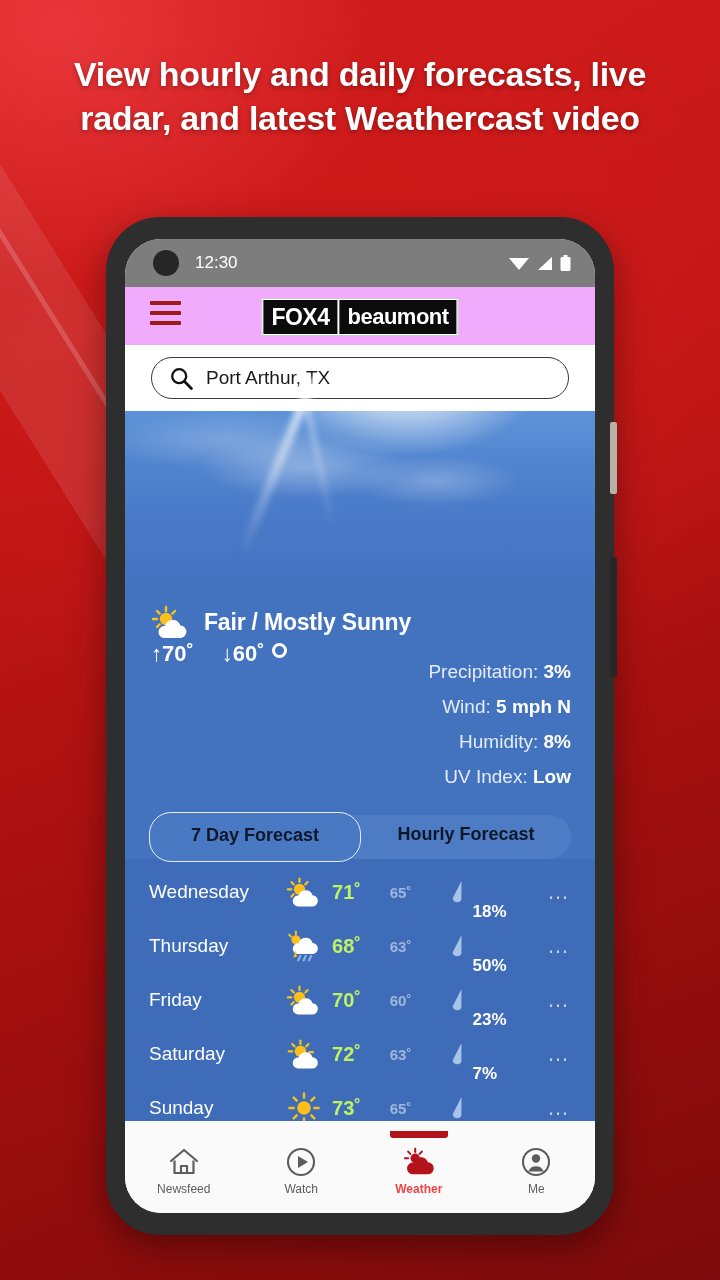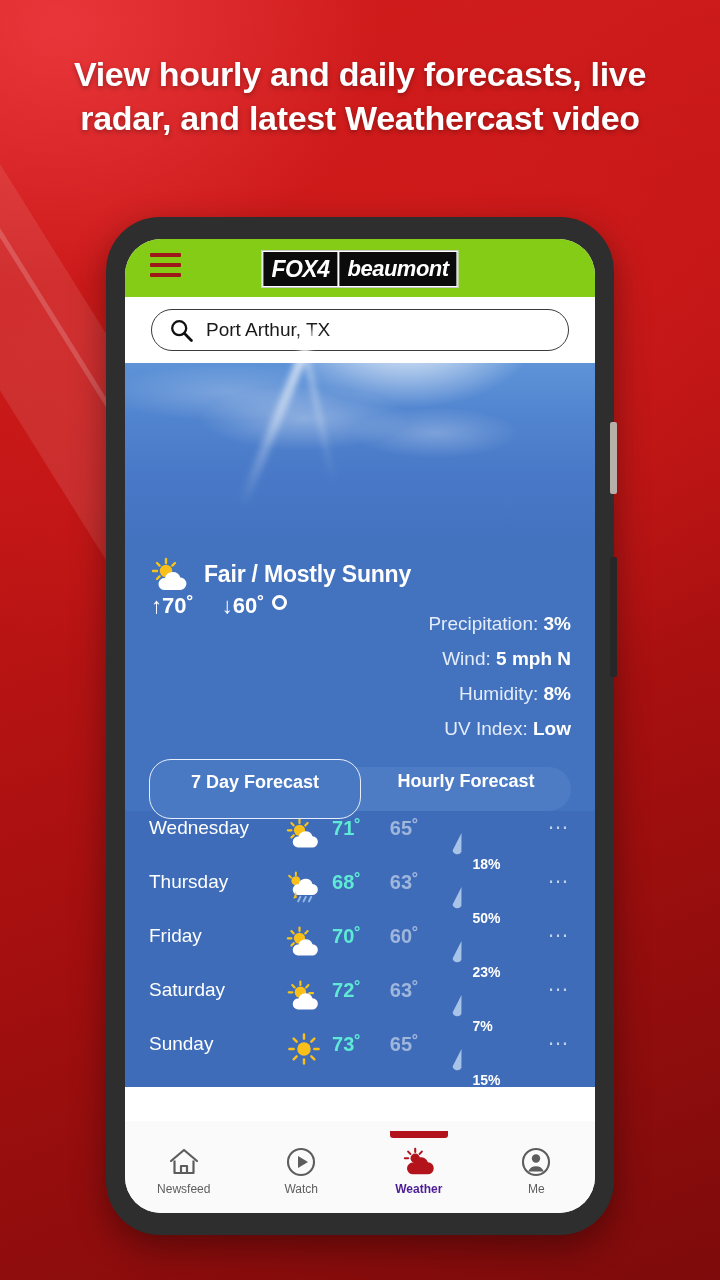--- a/index.html
+++ b/index.html
@@ -40,21 +40,21 @@
   #screen{position:absolute;left:19px;top:22px;width:470px;height:974px;
     background:#fff;border-radius:36px;overflow:hidden;}
 
   
   #statusbar{height:48px;background:#7d7d7d;position:relative;color:#fff;}
   #punch{position:absolute;left:28px;top:11px;width:26px;height:26px;border-radius:50%;background:#262626;}
   #clock{position:absolute;left:70px;top:0;height:48px;line-height:48px;font-size:17px;}
   #sysicons{position:absolute;right:24px;top:0;height:48px;display:flex;align-items:center;gap:7px;}
 
   
-  #appbar{height:58px;background:#84cc16;position:relative;font-style:italic;}
+  #appbar{height:58px;background:#f0abfc;position:relative;}
   #hamburger{position:absolute;left:25px;top:14px;width:31px;height:24px;
     display:flex;flex-direction:column;justify-content:space-between;}
   #hamburger i{display:block;height:4px;background:#9e1a1a;border-radius:1px;}
   #logo{position:absolute;left:50%;top:11px;transform:translateX(-50%);
     display:flex;align-items:stretch;height:34px;border:1px solid #c9c9c9;background:#fff;padding:1px;}
   .logo-box{background:#0b0b0b;color:#fff;display:flex;align-items:center;
     justify-content:center;font-weight:bold;letter-spacing:-.5px;}
   #logo-fox{padding:0 8px;font-size:23px;}
   #logo-city{padding:0 8px;font-size:22px;margin-left:2px;}
 
@@ -89,41 +89,41 @@
   #degsym{position:absolute;right:-22px;top:6px;width:15px;height:15px;border:3px solid #fff;border-radius:50%;box-sizing:border-box;}
   #hilo{color:#fff;font-size:22px;font-weight:bold;margin-top:4px;display:flex;gap:28px;}
   #hilo .deg{font-weight:bold;}
   #statscol{margin-left:auto;text-align:right;padding-top:24px;}
   .statline{color:#e4ecfa;font-size:19px;margin-bottom:13px;white-space:nowrap;}
   .statline b{color:#fff;font-weight:bold;}
 
   
   #tabs{margin:14px 24px 0;height:44px;border-radius:22px;background:#4e7cc4;
     display:flex;align-items:center;position:relative;}
-  .tab{flex:1;height:60px;line-height:44px;text-align:center;color:#ffffff;
+  .tab{flex:1;height:50px;line-height:44px;text-align:center;color:#0f172a;
     font-size:18px;font-weight:bold;border-radius:22px;box-sizing:border-box;}
   .tab.active{border:1.6px solid #e8eefb;background:#4a79c3;}
 
   
   #forecast{background:#3f6cb8;padding:6px 0 0;}
-  .frow{display:flex;height:54px;padding:0 24px;box-sizing:border-box;}
+  .frow{display:flex;align-items:center;height:54px;padding:0 24px;box-sizing:border-box;}
   .fday{color:#fff;font-size:19px;width:128px;}
   .ficon{width:56px;display:flex;justify-content:center;}
-  .fhi{color:#5eead4;font-size:20px;font-weight:bold;width:58px;text-align:left;}
-  .flo{color:#9fb6dd;font-size:20px;font-weight:bold;width:62px;text-align:left;}
+  .fhi{color:#bef264;font-size:20px;font-weight:bold;width:58px;text-align:left;}
+  .flo{color:#9fb6dd;font-size:15px;font-weight:bold;width:62px;text-align:left;}
   .fprec{display:flex;align-items:center;gap:8px;width:96px;}
-  .fprec span{color:#fff;font-size:14px;font-weight:bold;margin-top:40px;}
+  .fprec span{color:#fff;font-size:17px;font-weight:bold;margin-top:40px;}
   .fdots{margin-left:auto;color:#c3d2ec;font-size:22px;letter-spacing:2px;line-height:10px;}
 
   
   #bottomnav{position:absolute;left:0;bottom:0;width:470px;height:92px;background:#fafafa;
     display:flex;align-items:center;}
   .navitem{flex:1;display:flex;flex-direction:column;align-items:center;gap:5px;position:relative;padding-top:8px;}
   .navlabel{font-size:12px;color:#5d5d5d;}
-  .navitem.active .navlabel{color:#4c1d95;font-weight:bold;}
+  .navitem.active .navlabel{color:#ef4444;font-weight:bold;}
   .navind{position:absolute;top:-8px;left:50%;transform:translateX(-50%);width:58px;height:7px;background:#b3141b;border-radius:0 0 3px 3px;}
 
   
   .wicon{display:block;}
 </style>
 </head>
 <body>
 
 <div id="bg"></div>
 <div id="streak"></div>
@@ -133,20 +133,36 @@
   <span>View hourly and daily forecasts, live</span>
   <span>radar, and latest Weathercast video</span>
 </div>
 
 <div id="phone">
   <div class="side-btn" style="top:205px;height:72px;"></div>
   <div class="side-btn b2" style="top:340px;height:120px;"></div>
 
   <div id="screen">
 
+    <div id="statusbar">
+      <div id="punch"></div>
+      <div id="clock">12:30</div>
+      <div id="sysicons">
+        <svg width="20" height="15" viewBox="0 0 20 15">
+            <polygon points="0,2 20,2 10,14" fill="#fff"></polygon>
+          </svg>
+        <svg width="17" height="15" viewBox="0 0 17 15">
+            <polygon points="16,1 16,14 2,14" fill="#fff"></polygon>
+          </svg>
+        <svg width="11" height="16" viewBox="0 0 11 16">
+            <rect x="3.5" y="0" width="4" height="2" fill="#fff"></rect>
+            <rect x="0.5" y="2" width="10" height="14" rx="1.4" fill="#fff"></rect>
+          </svg>
+      </div>
+    </div>
 
     <div id="appbar">
       <div id="hamburger">
           <i></i>
           <i></i>
           <i></i>
         </div>
       <div id="logo">
         <div class="logo-box" id="logo-fox">FOX4</div>
         <div class="logo-box" id="logo-city">beaumont</div>

